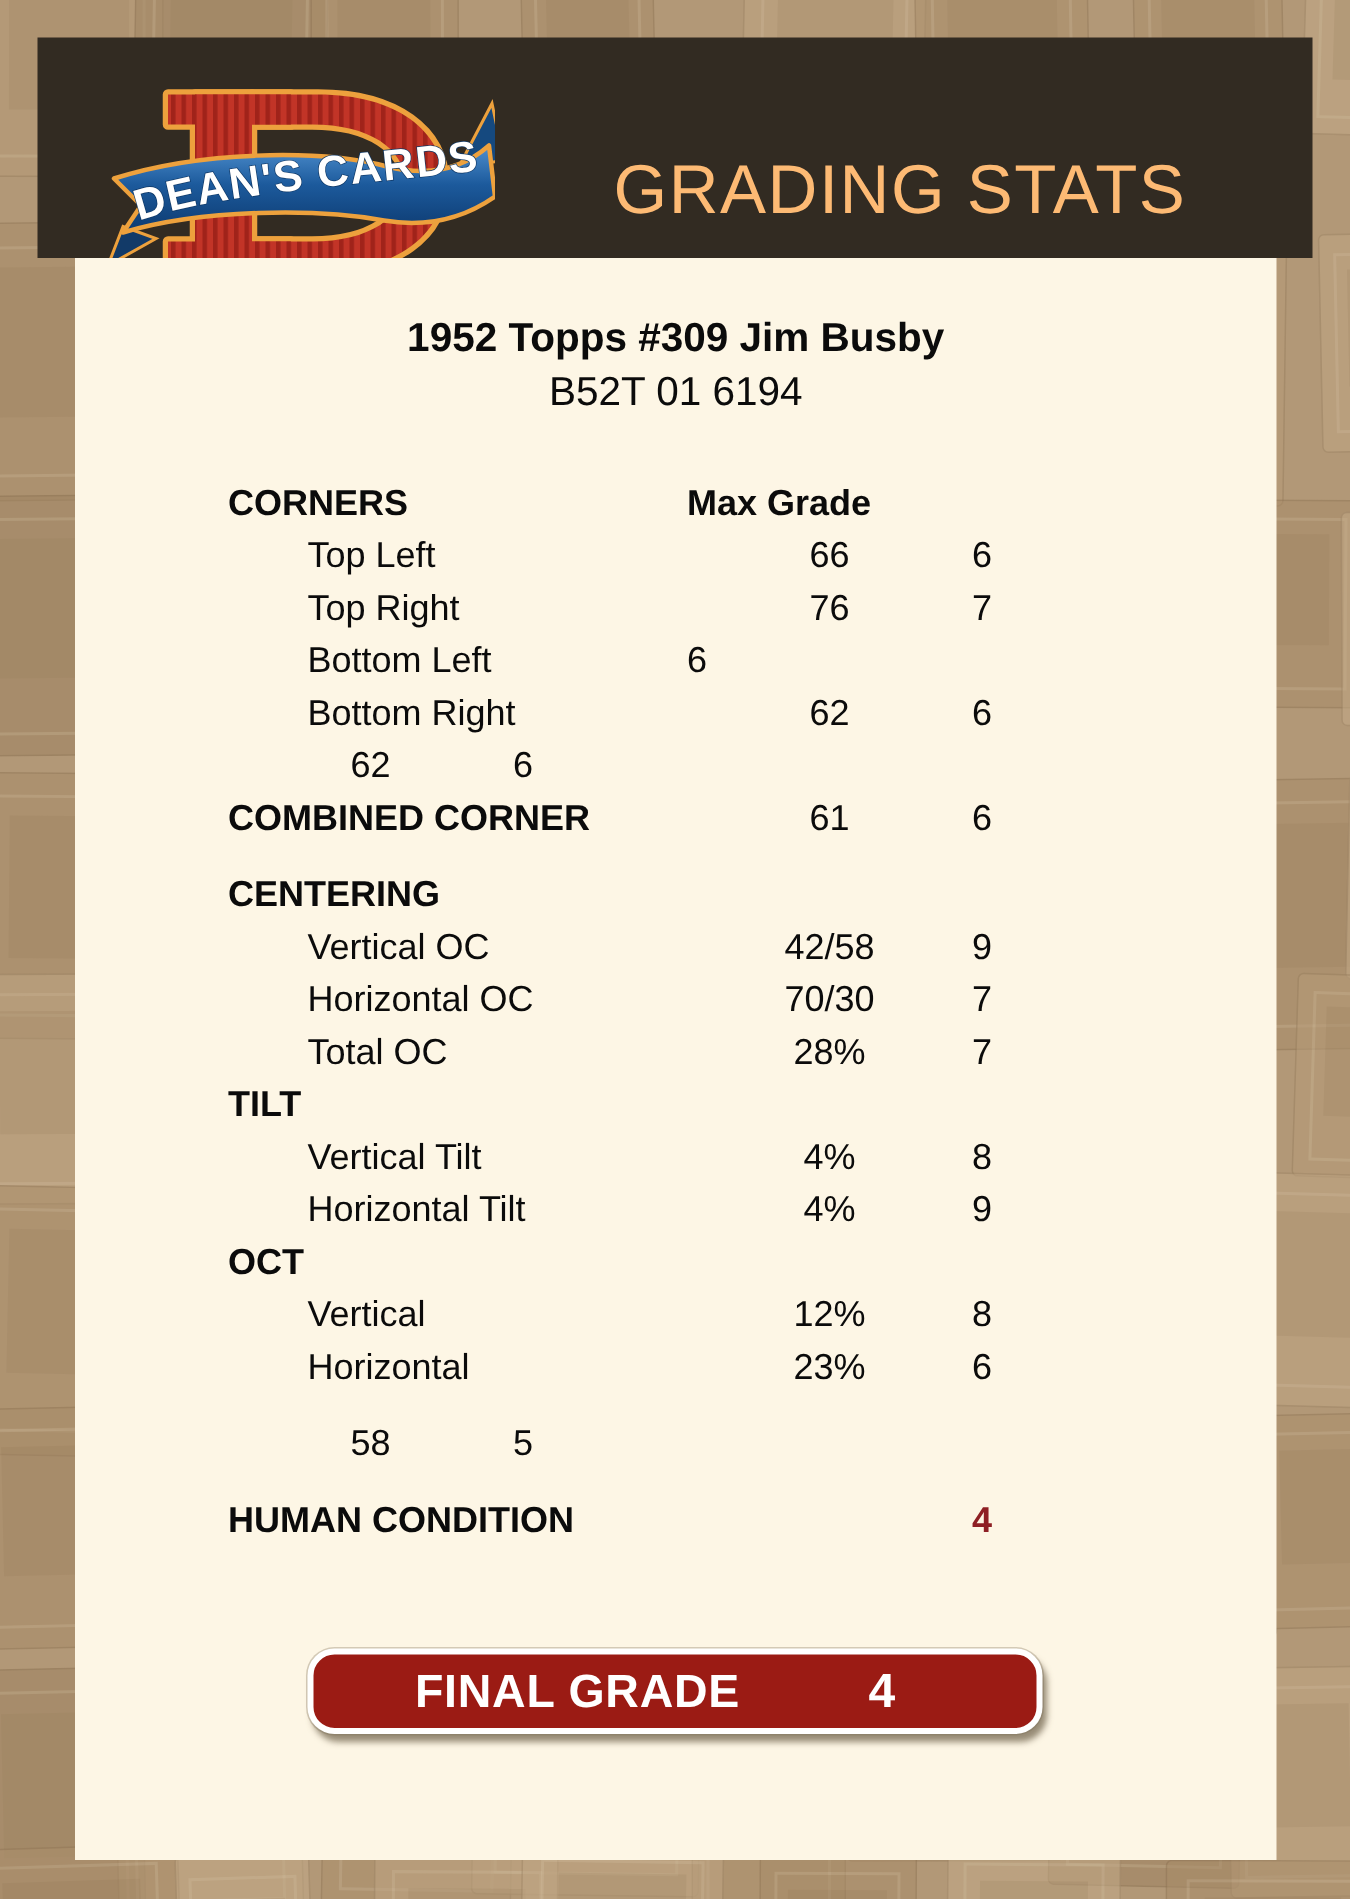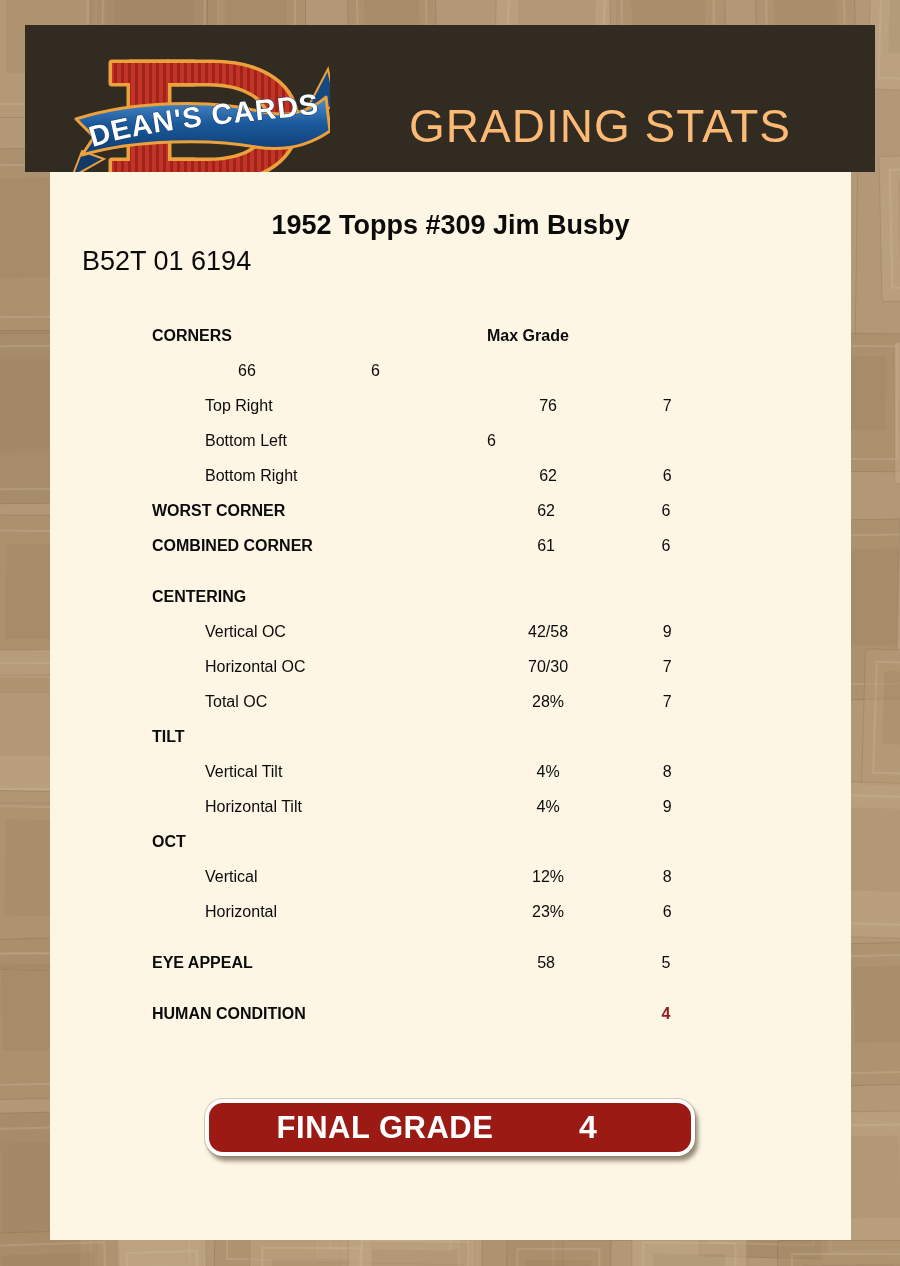--- a/index.html
+++ b/index.html
@@ -22,26 +22,26 @@
   .header-titles{position:absolute;left:300px;top:57px;width:550px;
          text-align:center;color:#fdba74;margin-top:20px;}
   .page-title{font-size:46px;font-weight:400;line-height:48px;letter-spacing:1px;}
   .page-subtitle{font-size:33px;font-weight:400;line-height:36px;margin-top:16px;}
 
   
   .panel{position:absolute;left:50px;top:172px;width:801px;height:1068px;
          background:#fdf6e5;color:#0b0b0b;}
   .card-title{position:absolute;top:38px;left:0;width:100%;text-align:center;
          font-size:27px;font-weight:bold;}
-  .card-serial{position:absolute;top:74px;left:0;width:100%;
-         font-size:27px;margin-left:32px;}
+  .card-serial{position:absolute;top:74px;left:0;width:100%;text-align:center;
+         font-size:27px;}
 
   
   .grades-table{position:absolute;left:102px;top:146px;width:648px;}
-  .t-row{display:flex;height:35px;line-height:35px;font-size:16px;gap:29px;}
+  .t-row{display:flex;height:35px;line-height:35px;font-size:24px;}
   .t-gap{height:16px;}
   .c-label{width:306px;text-align:left;white-space:nowrap;}
   .c-value{width:190px;text-align:center;white-space:nowrap;}
   .c-max{width:152px;text-align:left;white-space:nowrap;}
   .t-row.head .c-label,.t-row.head .c-value,.t-row.head .c-max{font-weight:bold;}
   .t-row.strong .c-label{font-weight:bold;}
   .t-row.sub .c-label{padding-left:53px;box-sizing:border-box;}
   .c-value.wide{transform:translateX(-60px);}
   .c-max.accent{color:#8e1f24;font-weight:bold;}
 
@@ -390,39 +390,39 @@
   <div class="panel">
     <div class="card-title">1952 Topps #309 Jim Busby</div>
     <div class="card-serial">B52T 01 6194</div>
 
     <div class="grades-table" id="grades-table">
         <div class="t-row head">
           <div class="c-label">CORNERS</div>
           <div class="c-max">Max Grade</div>
         </div>
         <div class="t-row sub">
+          <div class="c-label">Top Left</div>
           <div class="c-value">66</div>
           <div class="c-max">6</div>
         </div>
         <div class="t-row sub">
           <div class="c-label">Top Right</div>
           <div class="c-value">76</div>
           <div class="c-max">7</div>
         </div>
         <div class="t-row sub">
           <div class="c-label">Bottom Left</div>
           <div class="c-max">6</div>
         </div>
         <div class="t-row sub">
           <div class="c-label">Bottom Right</div>
           <div class="c-value">62</div>
           <div class="c-max">6</div>
         </div>
         <div class="t-row strong">
-          <div class="c-label">WORST CORNER</div>
           <div class="c-value">62</div>
           <div class="c-max">6</div>
         </div>
         <div class="t-row strong">
           <div class="c-label">COMBINED CORNER</div>
           <div class="c-value">61</div>
           <div class="c-max">6</div>
         </div>
         <div class="t-gap"></div>
         <div class="t-row strong">
@@ -470,21 +470,20 @@
           <div class="c-value">12%</div>
           <div class="c-max">8</div>
         </div>
         <div class="t-row sub">
           <div class="c-label">Horizontal</div>
           <div class="c-value">23%</div>
           <div class="c-max">6</div>
         </div>
         <div class="t-gap"></div>
         <div class="t-row strong">
-          <div class="c-label">EYE APPEAL</div>
           <div class="c-value">58</div>
           <div class="c-max">5</div>
         </div>
         <div class="t-gap"></div>
         <div class="t-row strong">
           <div class="c-label">HUMAN CONDITION</div>
           <div class="c-value"></div>
           <div class="c-max accent">4</div>
         </div>
       </div>

